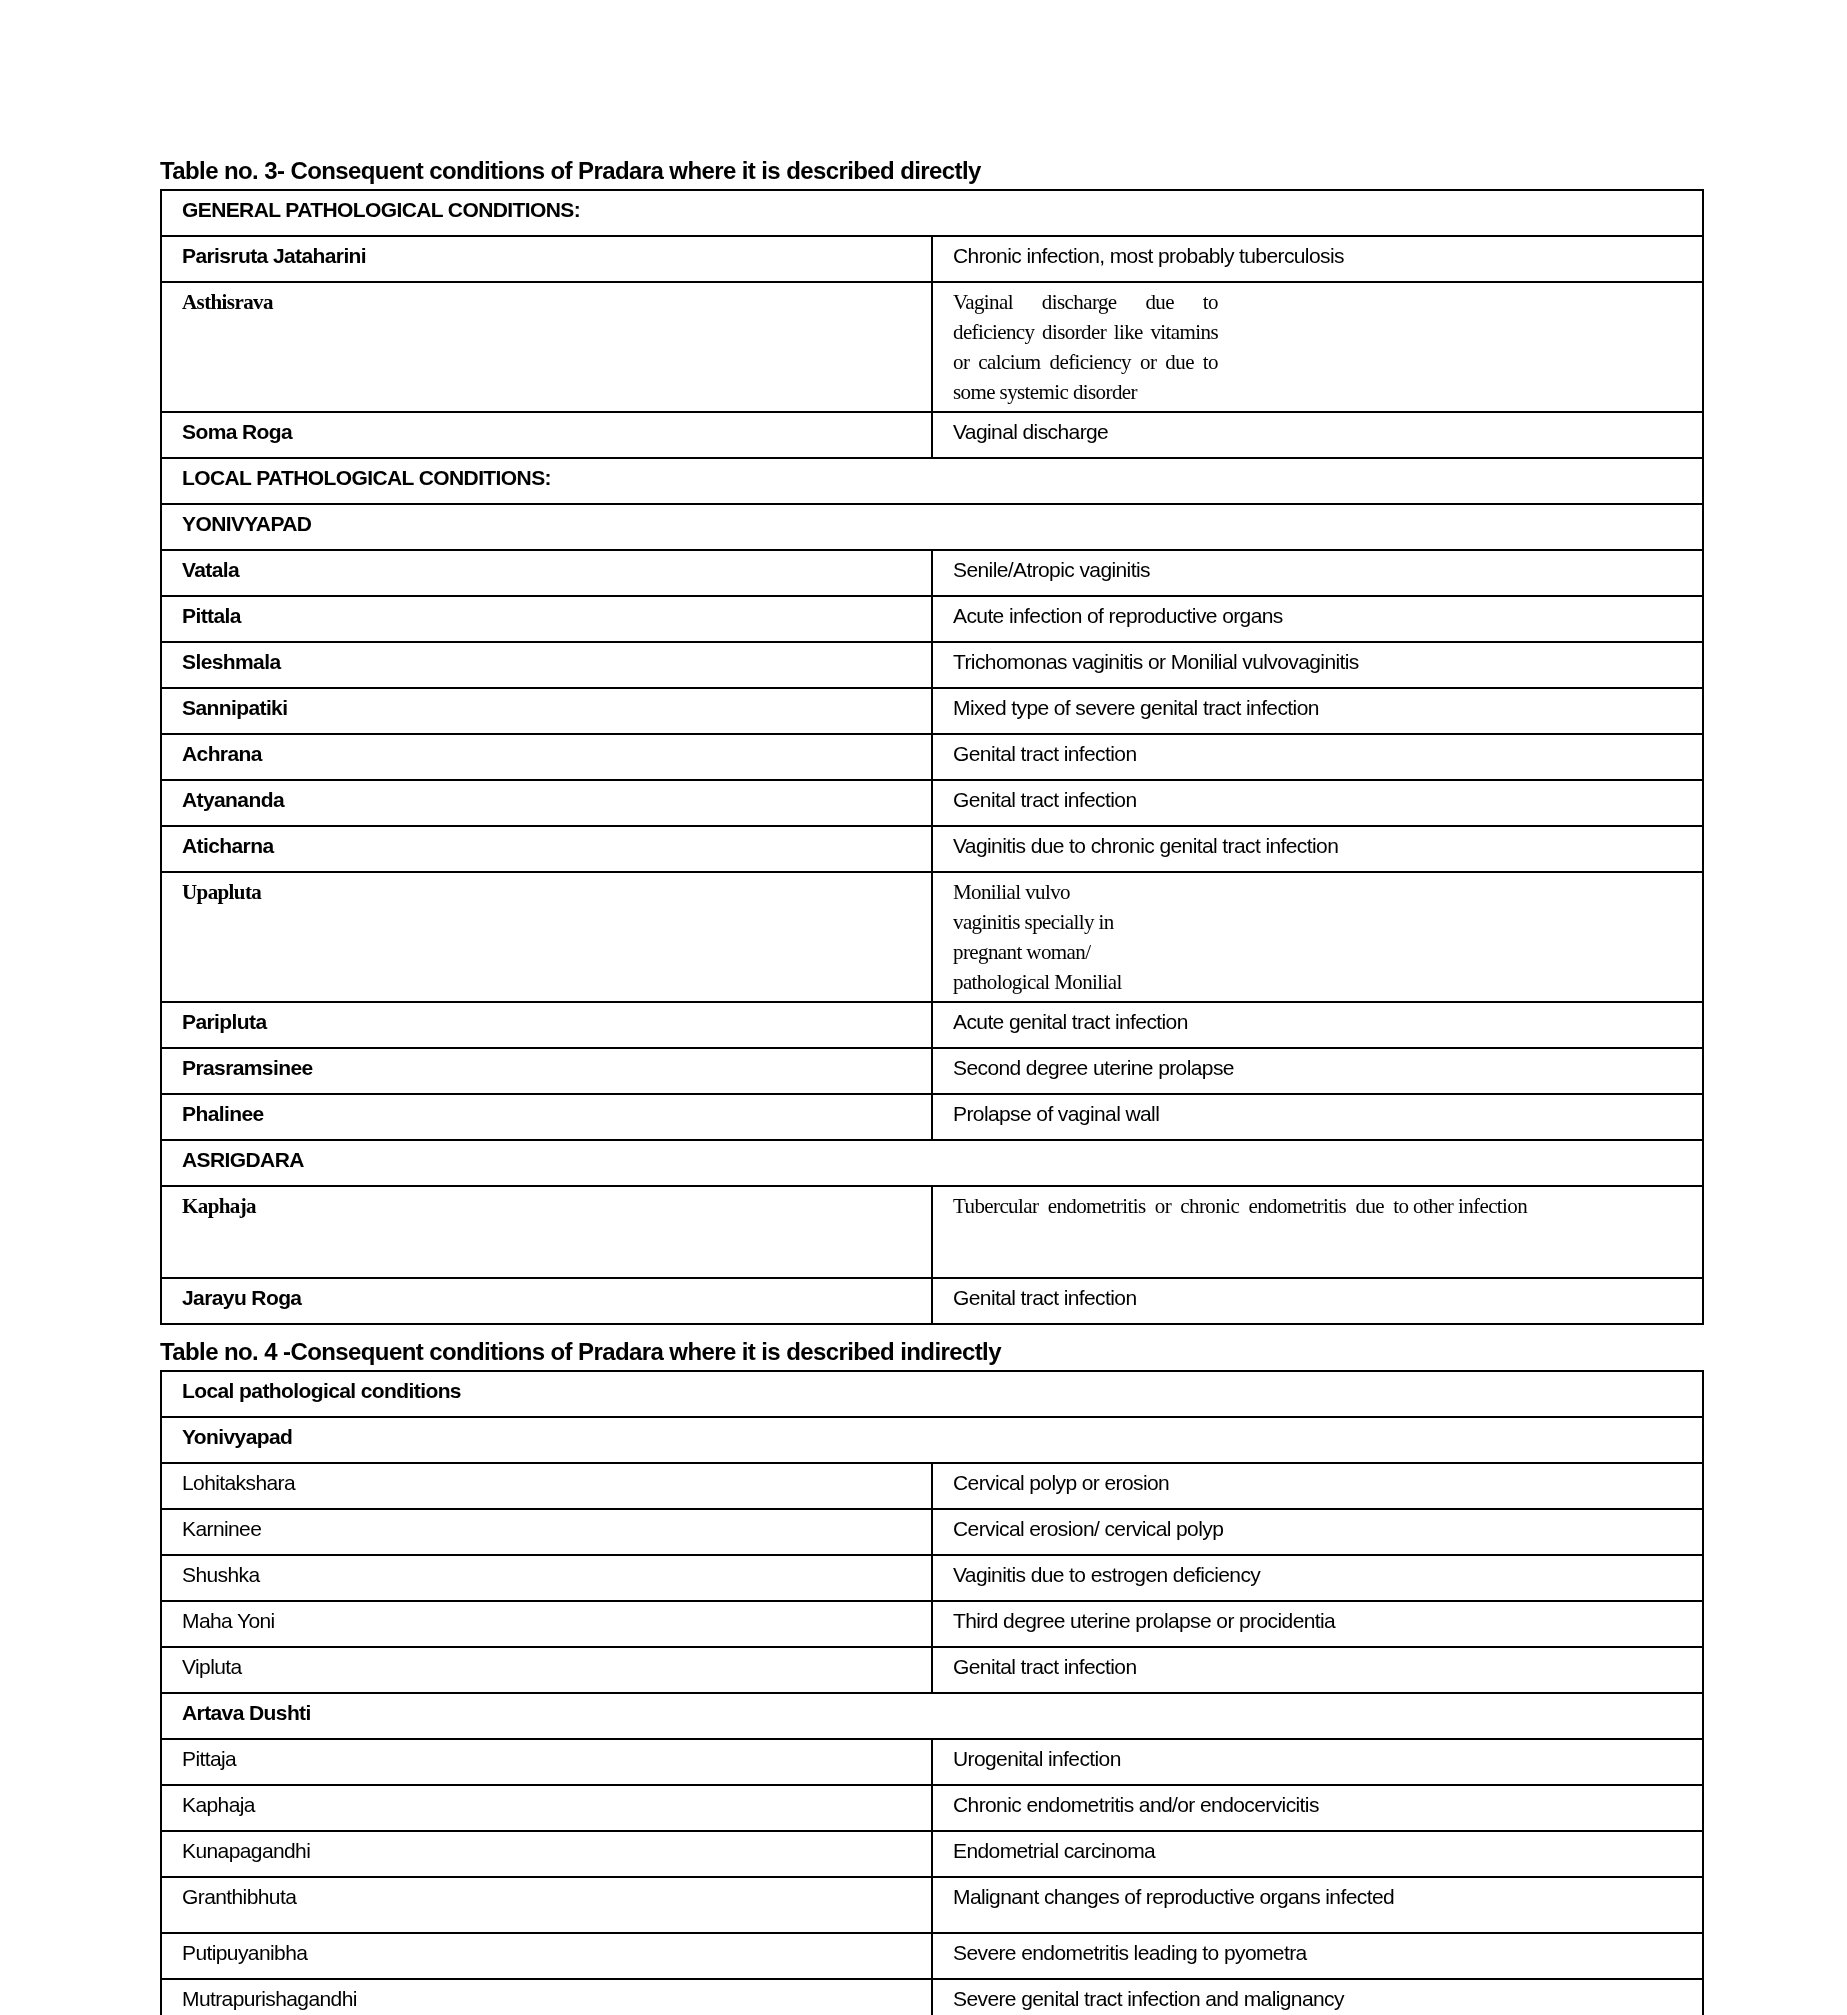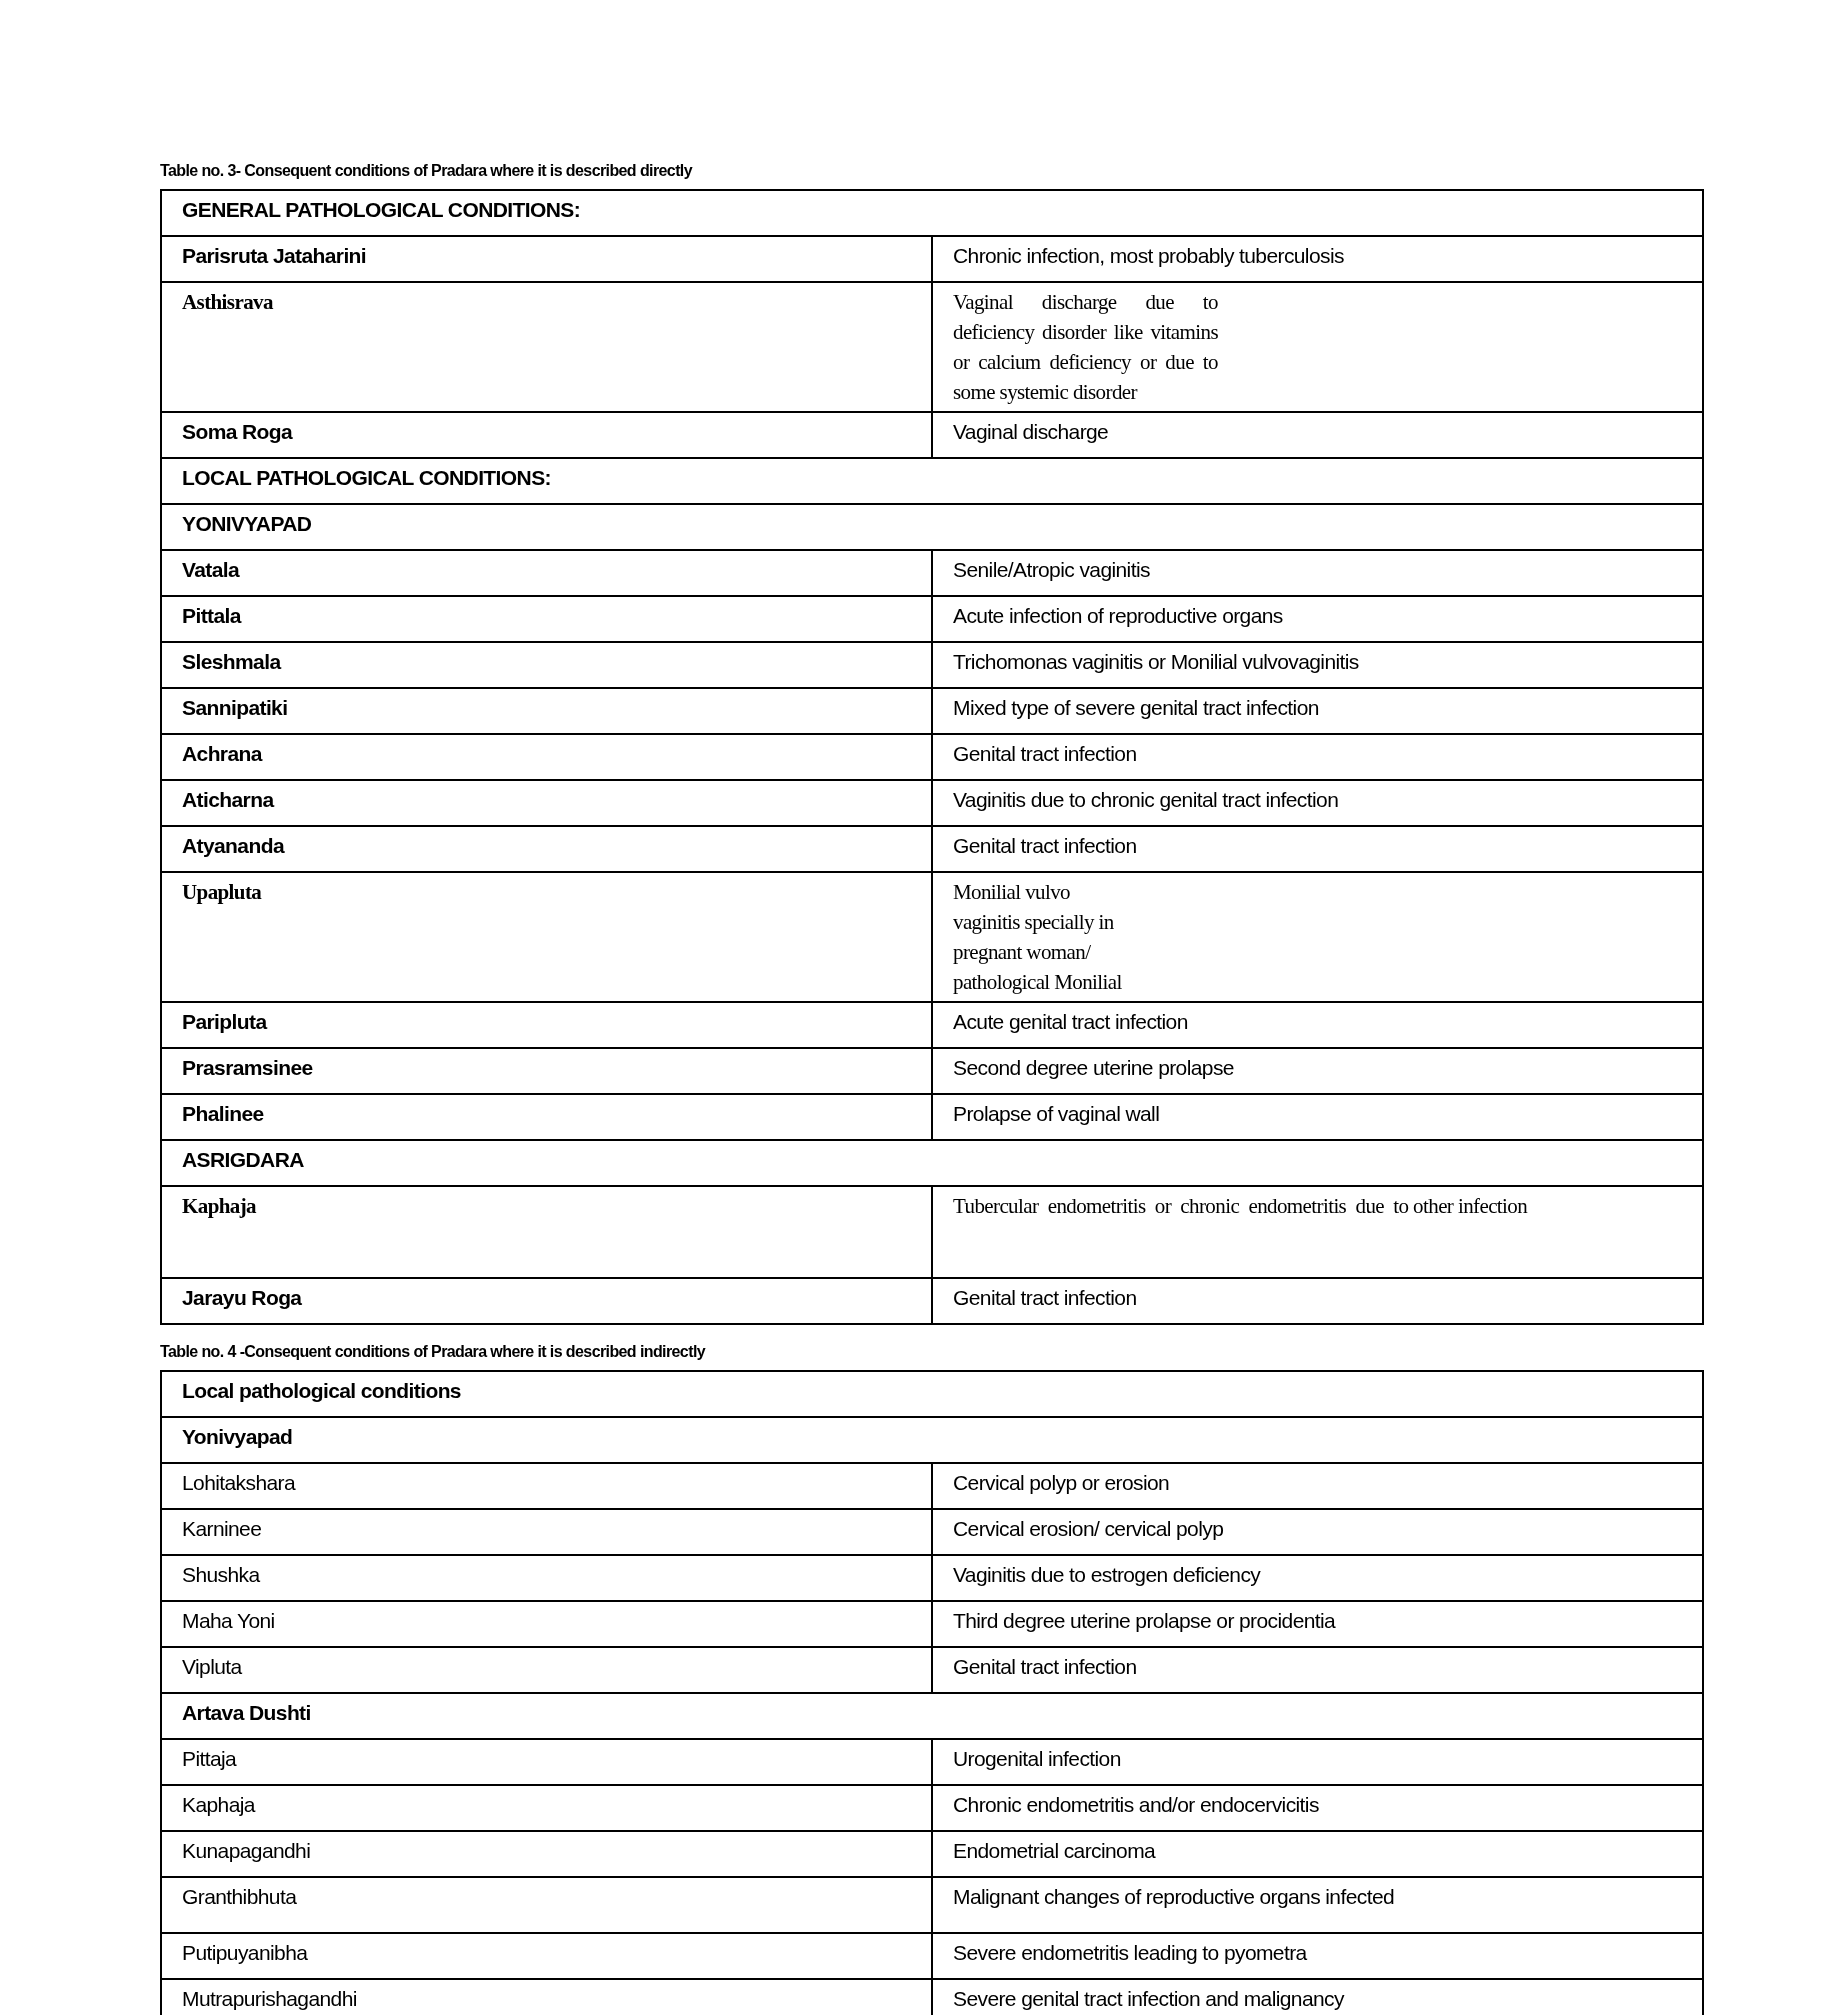--- a/index.html
+++ b/index.html
@@ -1,17 +1,17 @@
 <!DOCTYPE html>
 <html style="font-size:6.4px"><head>
   <meta charset="utf-8">
   <style>
     html, body { margin: 0; padding: 0; background: #ffffff; }
     body { width: 1847px; height: 2612px; position: relative; font-family: "Liberation Sans", sans-serif; color: #000; }
-    .caption { position: absolute; left: 160px; font-weight: bold; font-size: 16px; line-height: 24px; letter-spacing: -0.6px; }
+    .caption { position: absolute; left: 160px; font-weight: bold; font-size: 24px; line-height: 24px; letter-spacing: -0.6px; }
     table { position: absolute; left: 160px; width: 1544px; border-collapse: collapse; table-layout: fixed; }
     td { border: 2px solid #000; vertical-align: top; font-size: 21px; line-height: 30px; padding: 4px 20px 4px 20px; letter-spacing: -0.6px; }
     td.c1 { width: 399px; }
     td.b { font-weight: bold; }
     td.just { text-align: justify; text-align-last: left; }
     tr.h { height: 46px; }
     tr.h2 { height: 92px; font-family: Liberation Serif, serif; }
   </style>
 </head>
 <body>
@@ -54,26 +54,26 @@
       </tr>
   <tr class="h">
         <td class="c1 b">Sannipatiki</td>
         <td>Mixed type of severe genital tract infection</td>
       </tr>
   <tr class="h">
         <td class="c1 b">Achrana</td>
         <td>Genital tract infection</td>
       </tr>
   <tr class="h">
+        <td class="c1 b">Atyananda</td>
+        <td>Genital tract infection</td>
+      </tr>
+  <tr class="h">
         <td class="c1 b">Aticharna</td>
         <td>Vaginitis due to chronic genital tract infection</td>
-      </tr>
-  <tr class="h">
-        <td class="c1 b">Atyananda</td>
-        <td>Genital tract infection</td>
       </tr>
   <tr class="h2">
         <td class="c1 b">Upapluta</td>
         <td style="padding-right:564px;">Monilial vulvo vaginitis specially in pregnant woman/ pathological Monilial</td>
       </tr>
   <tr class="h">
         <td class="c1 b">Paripluta</td>
         <td>Acute genital tract infection</td>
       </tr>
   <tr class="h">

